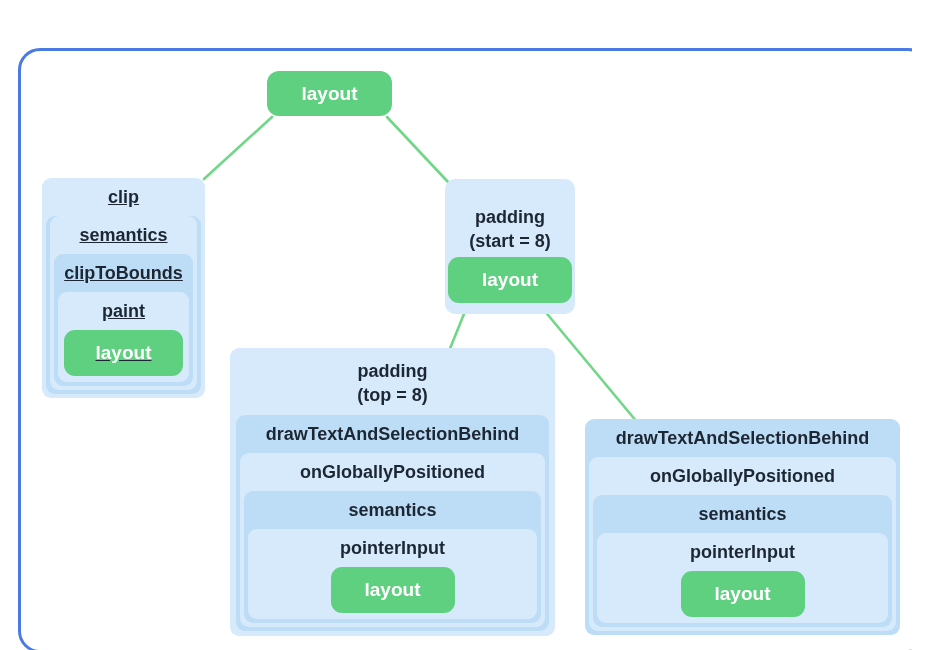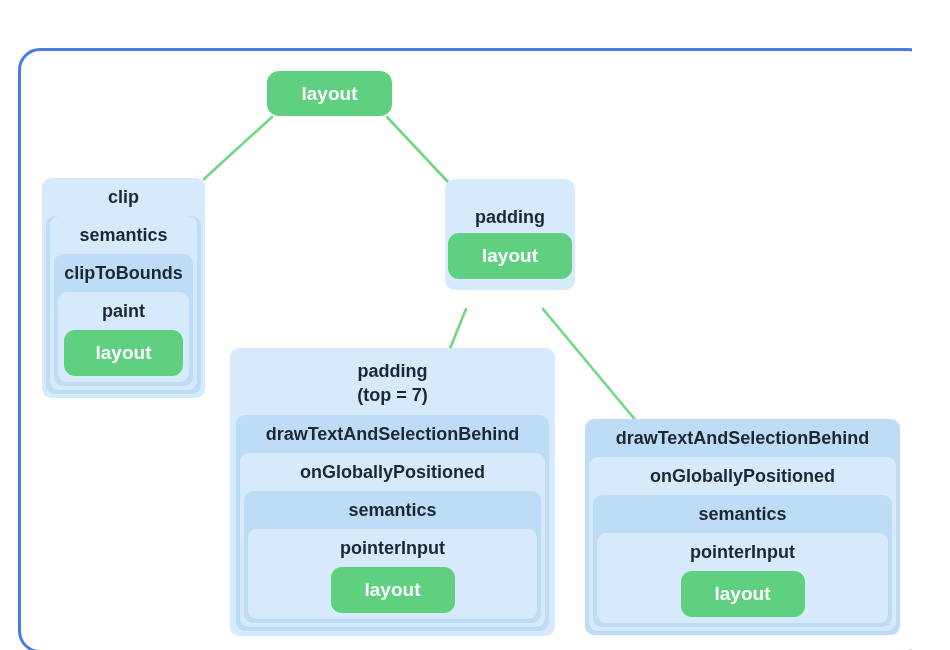--- a/index.html
+++ b/index.html
@@ -51,21 +51,21 @@
   }
   .two-line {
     text-align: center;
     font-size: 18px;
     line-height: 24px;
     padding: 26px 0 0;
     margin-bottom: 8px;
   }
   .two-line span { display: block; }
 
-  .clip-box   { left: 42px;  top: 152px; width: 163px; }
+  .clip-box   { left: 42px;  top: 152px; width: 163px; text-decoration: underline; }
   .pstart-box { left: 445px; top: 153px; width: 130px; border-radius: 10px; padding: 0 3px 11px; box-sizing: border-box; }
   .pstart-box .two-line { margin-bottom: 4px; }
   .ptop-box   { left: 230px; top: 322px; width: 325px; padding: 0 6px 5px; }
   .ptop-box > .two-line { padding-top: 11px; }
   .dtext-box  { left: 585px; top: 393px; width: 315px; }
 
   .stack .leaf { margin: 0 2px 2px; }
   .leaf-centered { width: 124px; margin: 0 auto 2px !important; }
 </style>
 </head>
@@ -96,28 +96,29 @@
             <div class="leaf">layout</div>
           </div>
         </div>
       </div>
     </div>
   </div>
 
   <div class="abs light pstart-box">
     <div class="two-line">
       <span>padding</span>
+      <span>(start = 8)</span>
     </div>
     <div class="leaf">layout</div>
   </div>
 
   <div class="abs stack light ptop-box">
     <div class="two-line">
       <span>padding</span>
-      <span>(top = 7)</span>
+      <span>(top = 8)</span>
     </div>
     <div class="stack dark">
       <div class="row-title">drawTextAndSelectionBehind</div>
       <div class="stack light">
         <div class="row-title">onGloballyPositioned</div>
         <div class="stack dark">
           <div class="row-title">semantics</div>
           <div class="stack light">
             <div class="row-title">pointerInput</div>
             <div class="leaf leaf-centered">layout</div>

